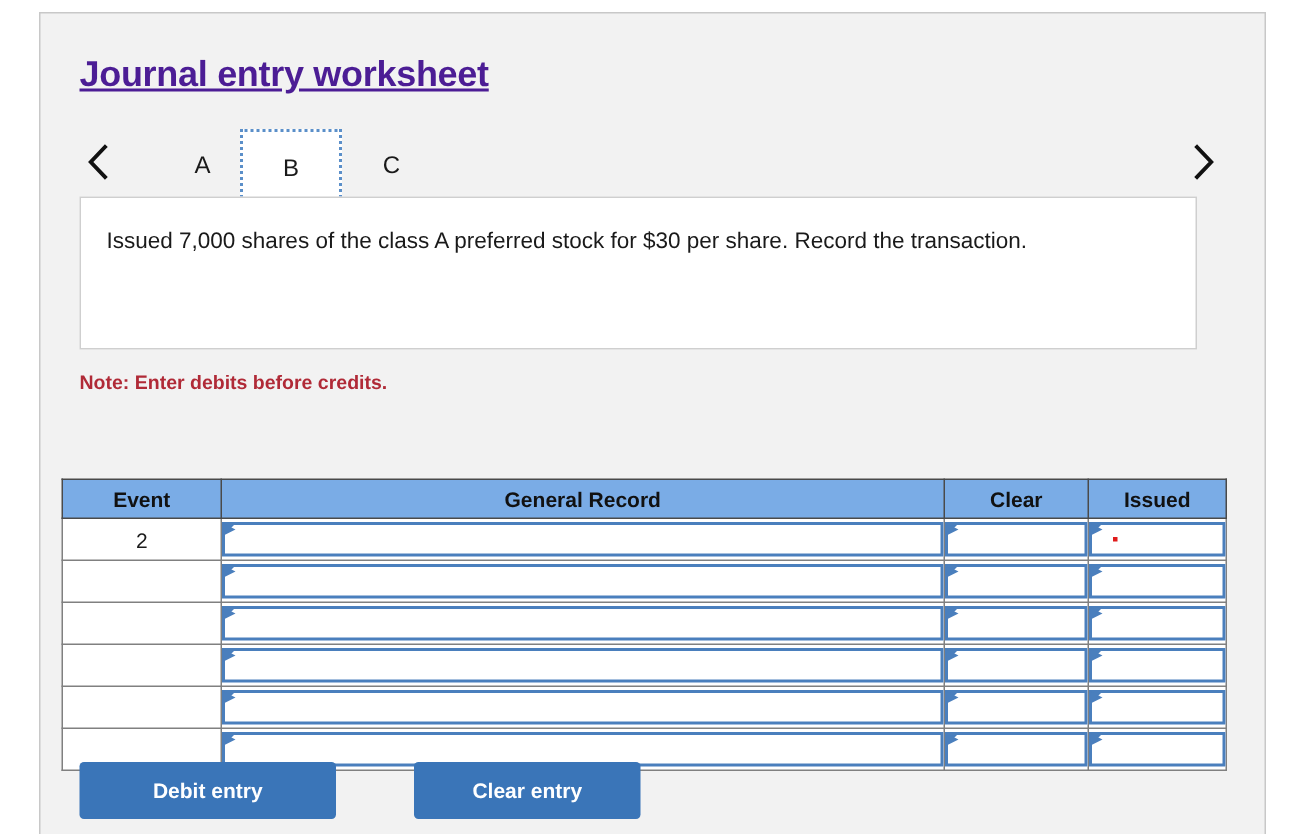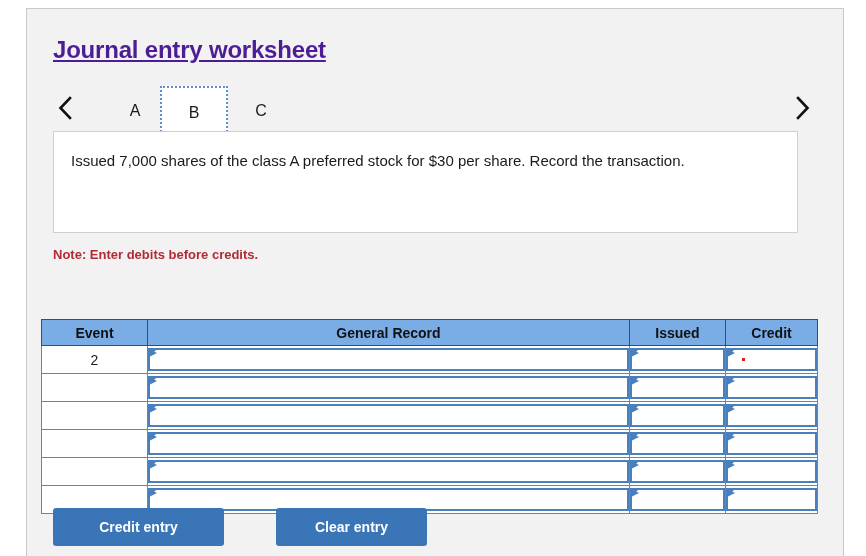--- a/index.html
+++ b/index.html
@@ -233,22 +233,22 @@
     <colgroup>
       <col style="width:106px">
       <col style="width:482px">
       <col style="width:96px">
       <col style="width:92px">
     </colgroup>
     <thead>
       <tr>
         <th>Event</th>
         <th>General Record</th>
+        <th>Clear</th>
         <th>Issued</th>
-        <th>Credit</th>
       </tr>
     </thead>
     <tbody id="jbody">
         <tr>
           <td class="ev">2</td>
           <td class="inp">
             <div class="inpbox">
               <span class="tri"></span>
             </div>
           </td>
@@ -350,16 +350,16 @@
           </td>
           <td class="inp">
             <div class="inpbox">
               <span class="tri"></span>
             </div>
           </td>
         </tr>
       </tbody>
   </table>
 
-  <button class="btn" id="btn-record">Credit entry</button>
+  <button class="btn" id="btn-record">Debit entry</button>
   <button class="btn" id="btn-clear">Clear entry</button>
 
 </div>
 
 </body></html>

